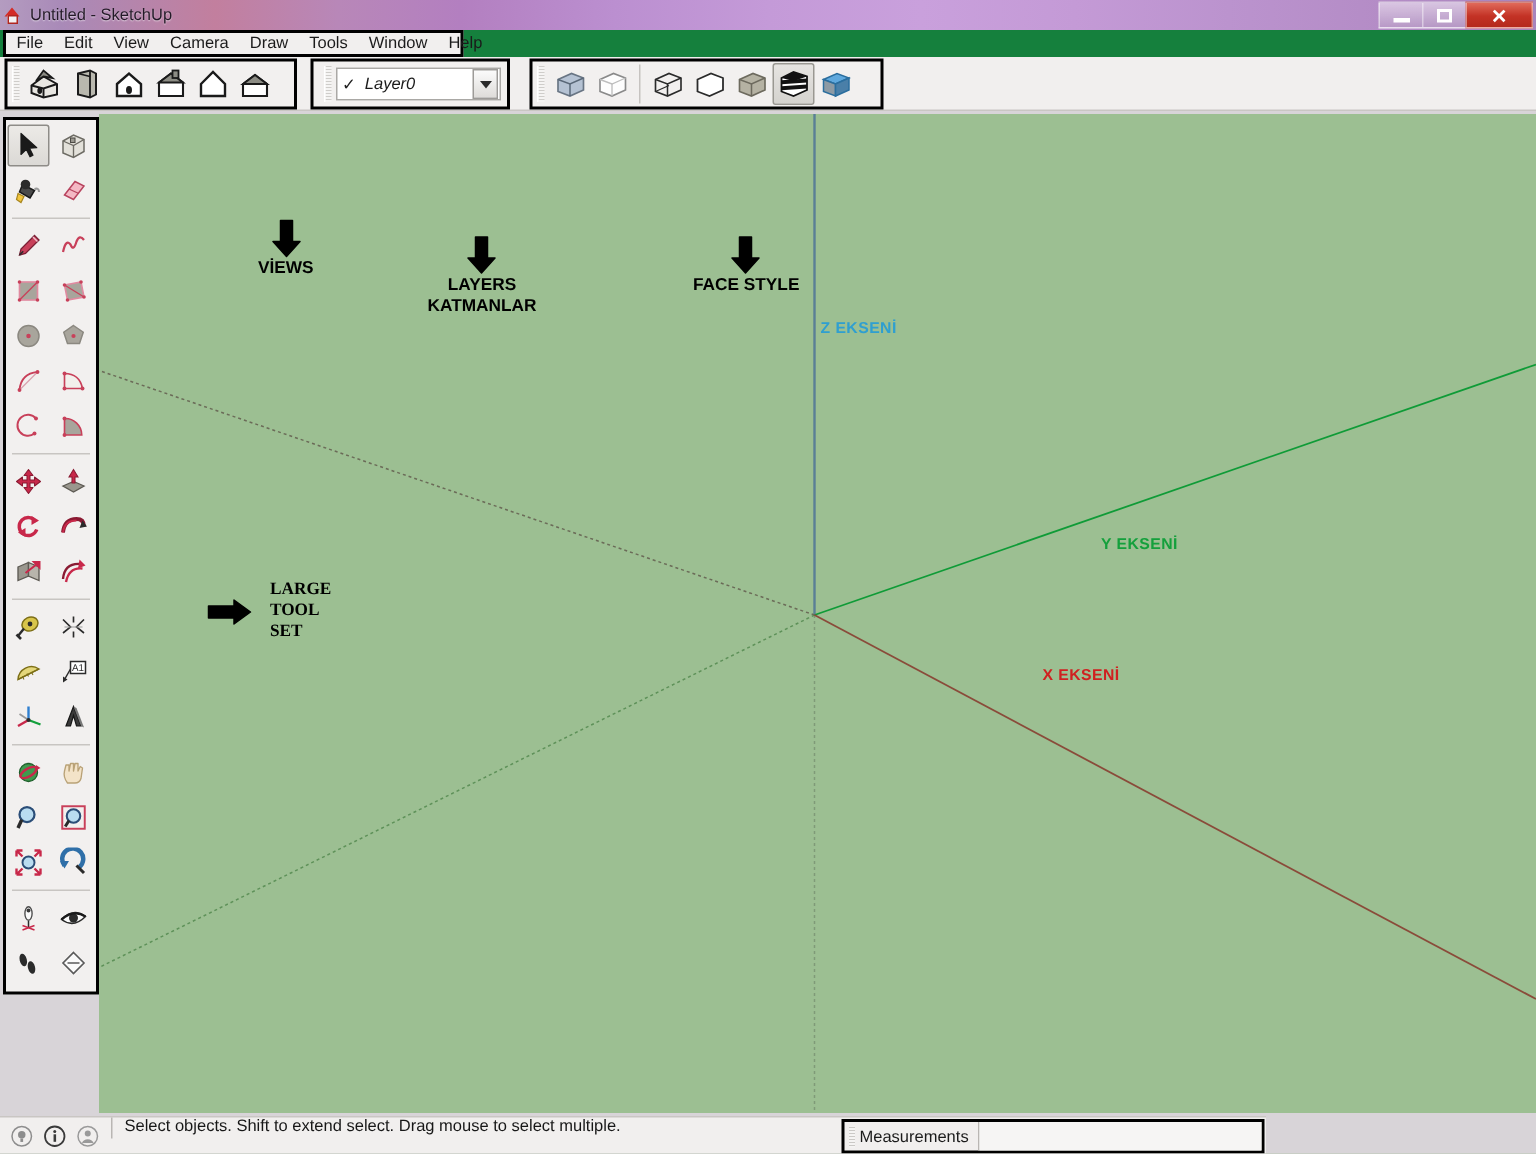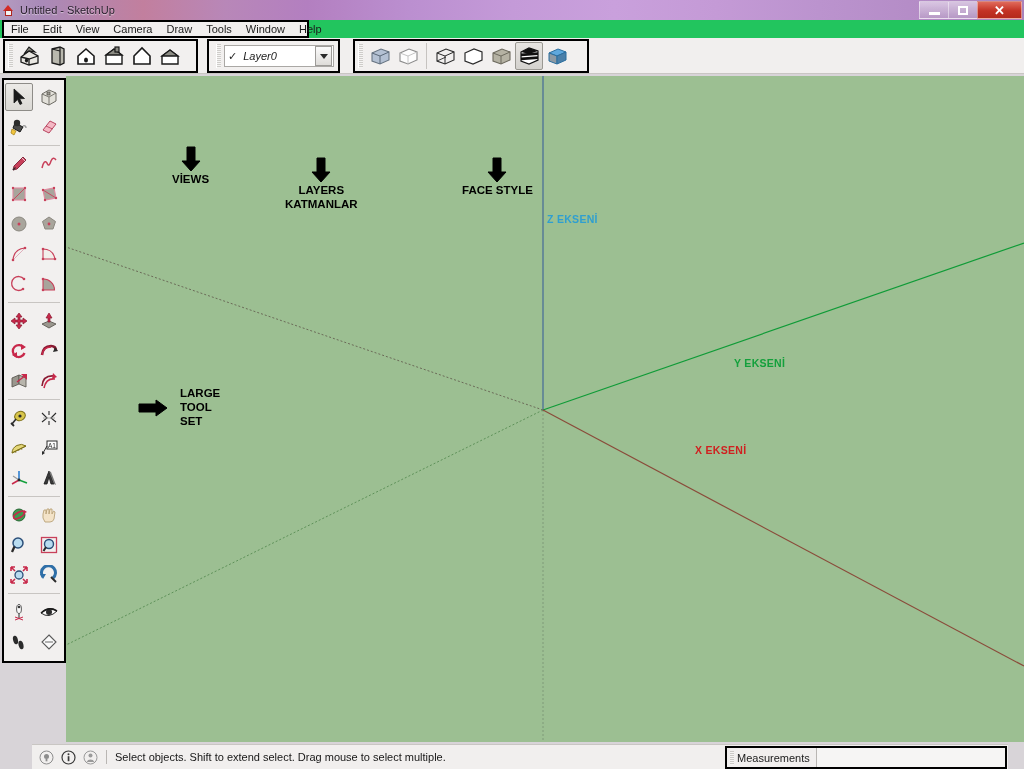--- a/index.html
+++ b/index.html
@@ -68,21 +68,21 @@
     background: linear-gradient(to bottom, #e06a5a, #c33225 55%, #b4291c);
   }
   .glyph-min { width: 11px; height: 3px; background: #fff; margin-top: 6px; }
   .glyph-max { width: 10px; height: 9px; border: 2px solid #fff; }
   .glyph-close { color: #fff; font-size: 13px; font-weight: bold; line-height: 1; }
 
   
   .menurow {
     position: absolute; left: 0; top: 20px;
     width: 1024px; height: 18px;
-    background: #22c55e;
+    background: #15803d;
   }
   .menubar {
     position: absolute; left: 2px; top: 0;
     width: 307px; height: 18px;
     background: #f1efee;
     border: 2px solid #000;
     display: flex; align-items: center;
     padding-left: 5px;
   }
   .menu-item {
@@ -228,31 +228,31 @@
     line-height: 14px; white-space: nowrap;
   }
   .ann .txt { text-align: center; }
   .arrow-down { width: 22px; height: 26px; flex: 0 0 auto; }
 
   #ann-views   { left: 106px; top: 70px; }
   #ann-layers  { left: 219px; top: 81px; }
   #ann-face    { left: 396px; top: 81px; }
   #ann-large   {
     left: 72px; top: 310px;
-    flex-direction: row; align-items: center; gap: 8px;
+    flex-direction: row; align-items: center; gap: 8px; font-family: Liberation Serif, serif;
   }
   #ann-large .txt { text-align: left; }
 
   
   .statusbar {
     position: absolute; left: 0; top: 744px;
-    width: 976px; height: 25px;
+    width: 844px; height: 25px;
     background: #f1efee;
     border-top: 1px solid #c9c6c3;
-    display: flex; align-items: center; margin-left: 32px;
+    display: flex; 
   }
   .sb-icons { display: flex; align-items: center; gap: 7px; padding-left: 7px; }
   .sb-icon { width: 15px; height: 15px; }
   .sb-divider {
     width: 1px; height: 14px; background: #b9b6b3; margin: 0 8px;
   }
   .sb-text { font-size: 11px; color: #171717; white-space: nowrap; }
   .measure-wrap {
     position: absolute; right: 1px; top: 1px;
     width: 282px; height: 23px;

